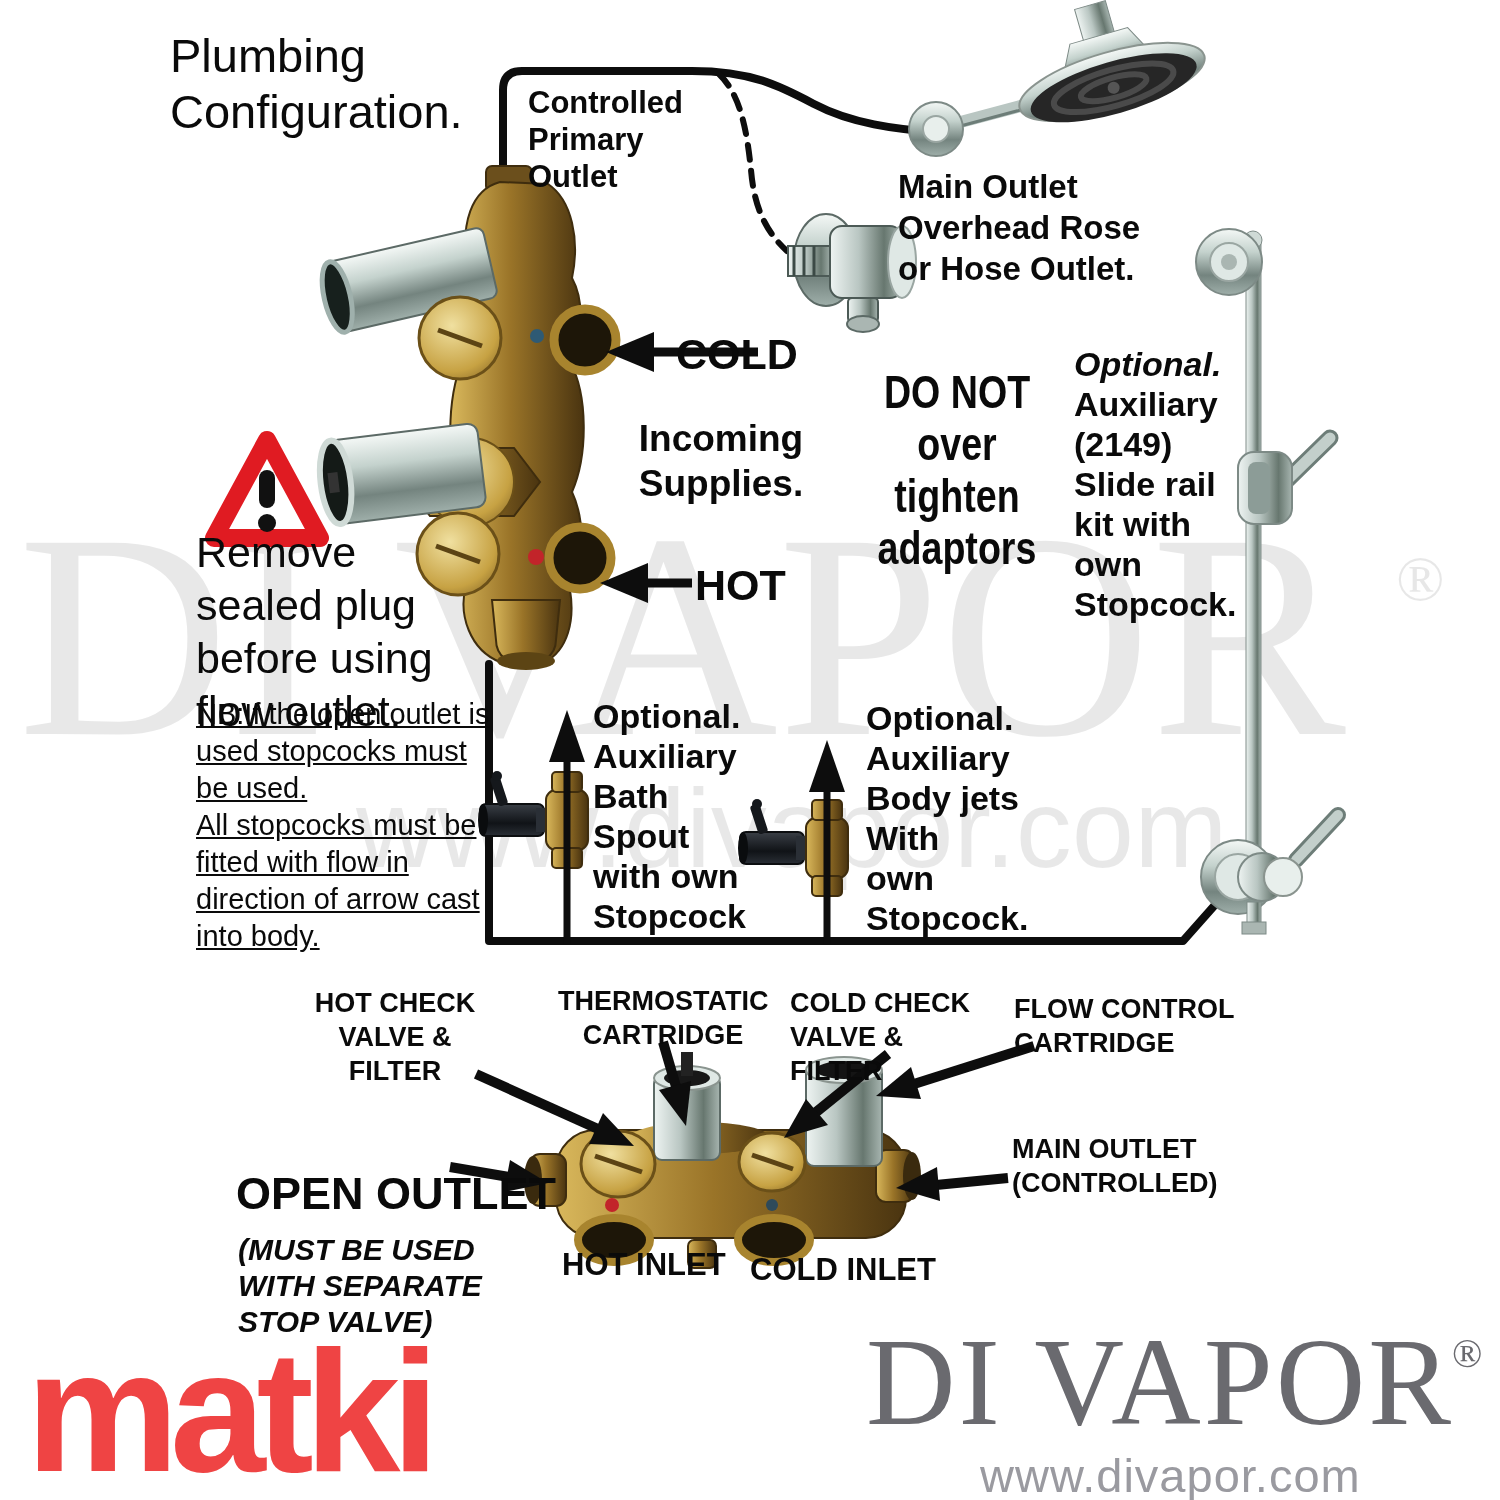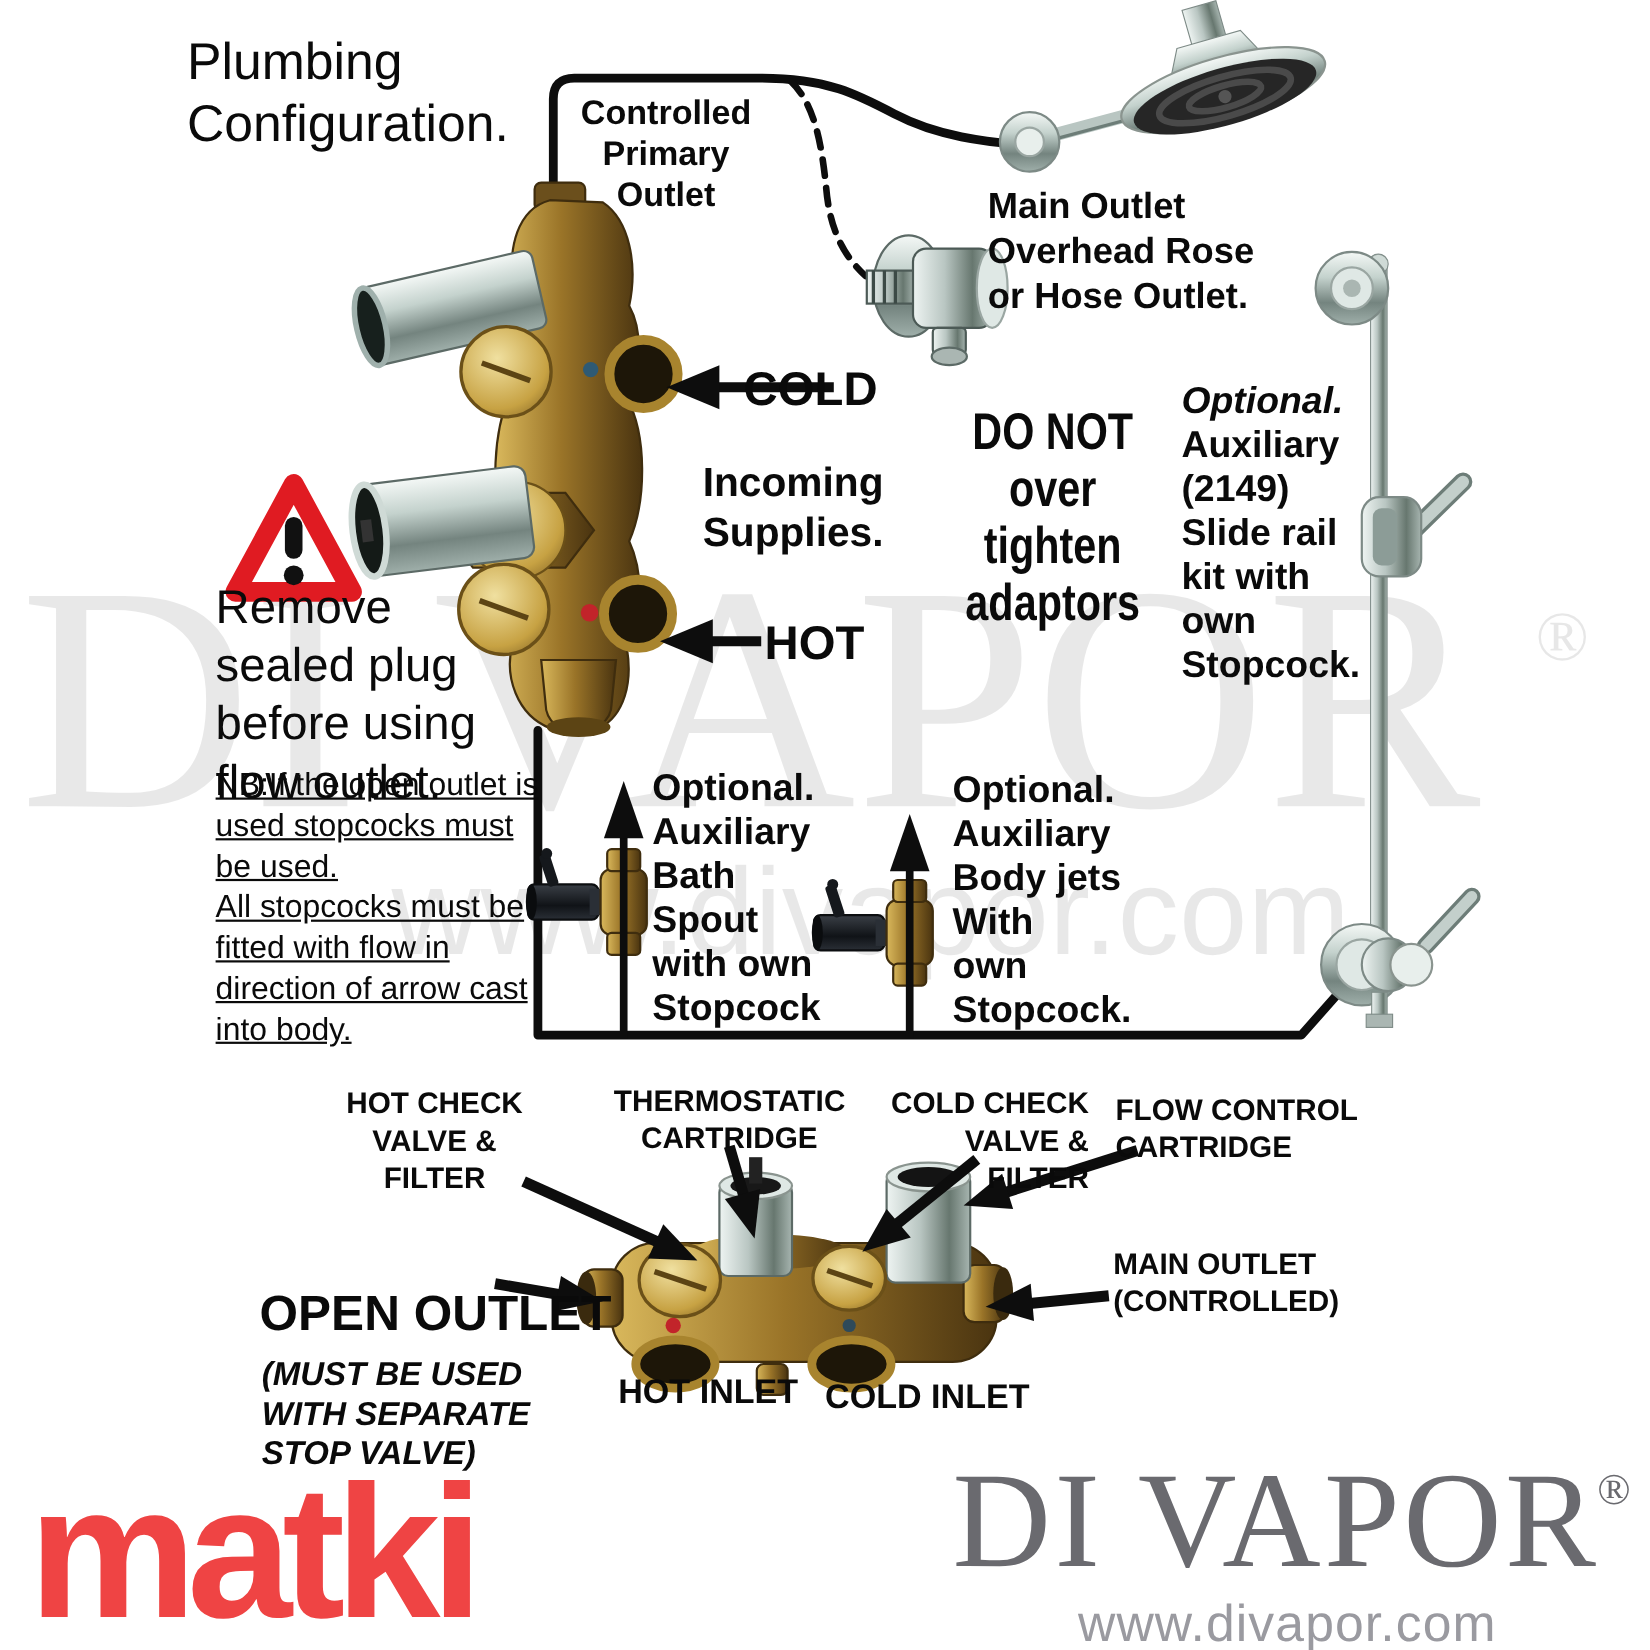--- a/index.html
+++ b/index.html
@@ -8,36 +8,36 @@
   .abs{position:absolute;}
   .pre{white-space:pre-line;}
   
   .wm-big{left:18px;top:490px;font-family:"Liberation Serif",serif;font-size:292px;line-height:292px;
           color:#000;opacity:.085;letter-spacing:0;z-index:0;}
   .wm-reg{left:1396px;top:542px;font-family:"Liberation Serif",serif;font-size:64px;color:#000;opacity:.09;z-index:0;}
   .wm-url{left:356px;top:770px;font-size:112px;line-height:118px;color:#000;opacity:.085;z-index:0;letter-spacing:0;}
   
   .t{z-index:2;}
   .t-title{left:170px;top:28px;font-size:47px;line-height:56px;font-weight:normal;}
-  .t-cpo{left:528px;top:84px;font-size:31px;line-height:37px;font-weight:bold;text-align:center;}
+  .t-cpo{left:528px;top:84px;font-size:31px;line-height:37px;font-weight:bold;}
   .t-mainoutlet{left:898px;top:166px;font-size:33px;line-height:41px;font-weight:bold;}
   .t-cold{left:676px;top:330px;font-size:43px;font-weight:bold;}
   .t-incoming{left:616px;top:416px;width:210px;text-align:center;font-size:37px;line-height:45px;font-weight:bold;}
   .t-hot{left:695px;top:561px;font-size:43px;font-weight:bold;}
   .t-donot{left:852px;top:366px;width:210px;text-align:center;font-size:47px;line-height:52px;font-weight:900;
            transform:scaleX(.8);transform-origin:50% 0;}
   .t-sliderail{left:1074px;top:344px;font-size:34px;line-height:40px;font-weight:bold;}
   .t-sliderail .it{font-style:italic;display:block;}
   .t-remove{left:196px;top:526px;font-size:43px;line-height:53px;font-weight:400;}
   .t-nb{left:196px;top:696px;font-size:29px;line-height:37px;font-weight:400;text-decoration:underline;}
   .t-bath{left:593px;top:696px;font-size:34px;line-height:40px;font-weight:bold;}
   .t-jets{left:866px;top:698px;font-size:34px;line-height:40px;font-weight:bold;}
   .t-hotcheck{left:295px;top:986px;width:200px;text-align:center;font-size:27px;line-height:34px;font-weight:bold;}
   .t-thermo{left:558px;top:984px;width:210px;text-align:center;font-size:27px;line-height:34px;font-weight:bold;}
-  .t-coldcheck{left:790px;top:986px;width:200px;text-align:right;font-size:27px;line-height:34px;font-weight:bold;}
+  .t-coldcheck{left:790px;top:986px;width:200px;text-align:left;font-size:27px;line-height:34px;font-weight:bold;}
   .t-flow{left:1014px;top:992px;font-size:27px;line-height:34px;font-weight:bold;}
   .t-mainctrl{left:1012px;top:1132px;font-size:27px;line-height:34px;font-weight:bold;}
   .t-openoutlet{left:236px;top:1168px;font-size:45px;font-weight:bold;}
   .t-opennote{left:238px;top:1186px;font-size:30px;line-height:36px;font-weight:bold;font-style:italic;margin-top:46px;}
   .t-hotinlet{left:562px;top:1247px;font-size:31px;font-weight:bold;}
   .t-coldinlet{left:750px;top:1252px;font-size:31px;font-weight:bold;}
   
   .t-matki{left:26px;top:1330px;font-size:172px;line-height:162px;font-weight:bold;letter-spacing:-9px;color:#ef4444;}
   .t-divapor{left:866px;top:1322px;font-family:"Liberation Serif",serif;font-size:124px;line-height:122px;
              color:#6a6a6f;letter-spacing:3px;}

